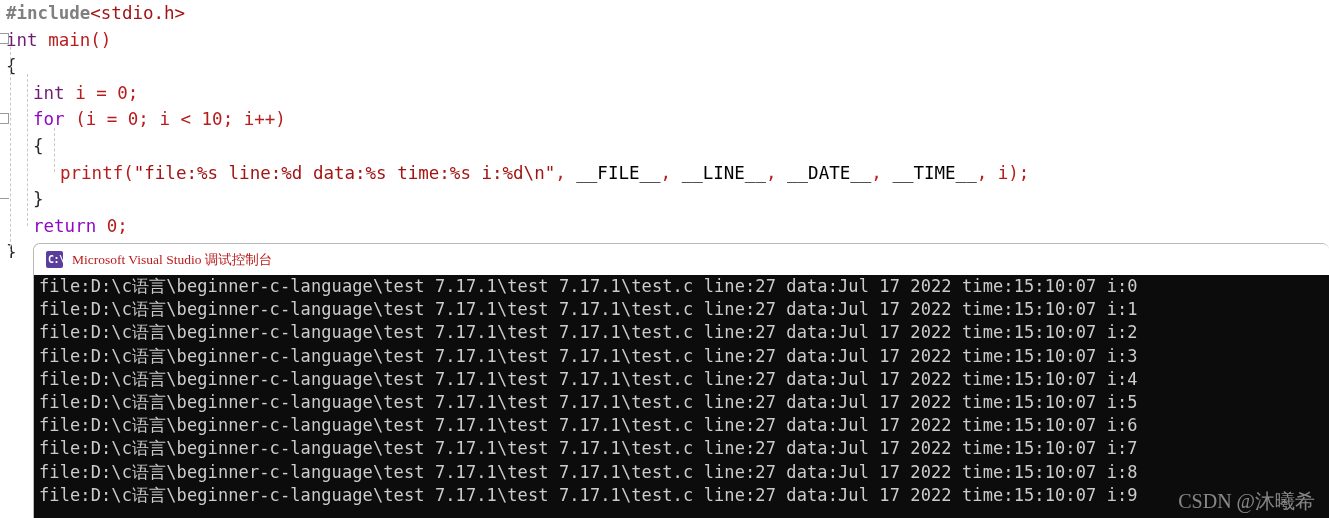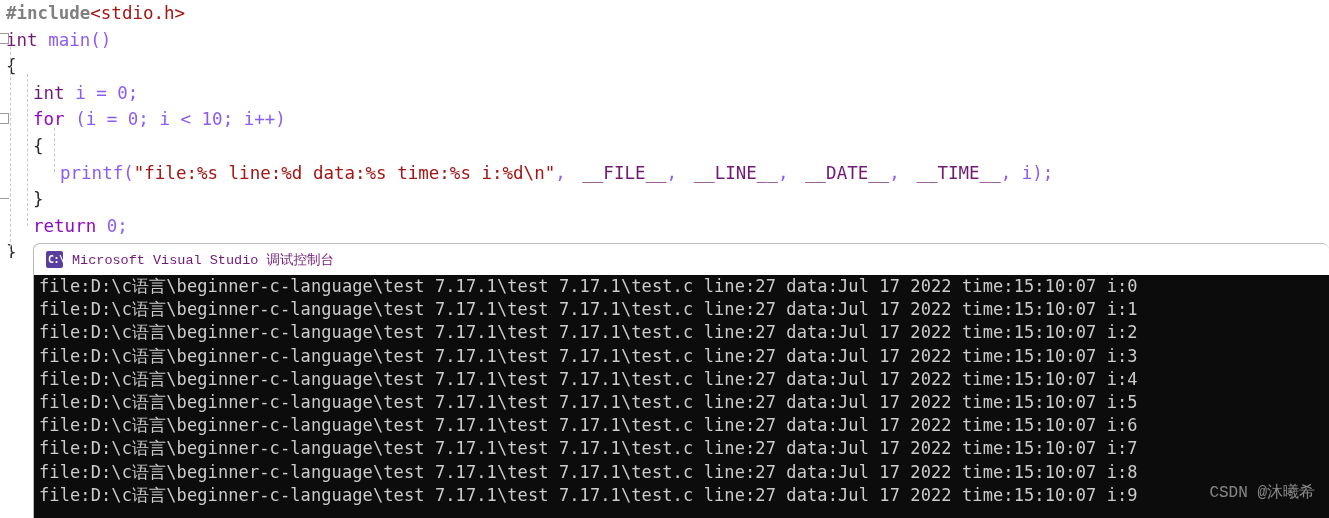--- a/index.html
+++ b/index.html
@@ -67,23 +67,23 @@
     left: 0px;
     width: 9px;
     height: 1px;
     background: #9a9a9a;
   }
 
   .tk-pre   { color: #808080; font-weight: bold; }   
   .tk-inc   { color: #a31515; margin-top: 12px; }   
   .tk-kw    { color: #701a75; }   
   .tk-ctl   { color: #8f08c4; text-align: right; }   
-  .tk-plain { color: #8b5cf6; }
+  .tk-plain { color: #b91c1c; }
   .tk-str   { color: #a31515; }
-  .tk-macro { color: #701a75; text-decoration: none; margin-left: 6px; }
+  .tk-macro { color: #000000; text-decoration: none; }
   .tk-brace { color: #2b2b2b; }
 
   
   .console-win {
     position: absolute;
     left: 33px;
     top: 243px;
     width: 1296px;
     height: 275px;
     background: #ffffff;
@@ -118,23 +118,23 @@
     left: 2px;
     top: 1px;
     color: #ffffff;
     font-family: "DejaVu Sans Mono", monospace;
     font-size: 10px;
     font-weight: bold;
     letter-spacing: -0.5px;
     line-height: 15px;
   }
   .console-title-text {
-    font-family: Liberation Mono, monospace;
+    font-family: Liberation Serif, serif;
     font-size: 13.5px;
-    color: #701a75;
+    color: #b91c1c;
     white-space: nowrap;
   }
 
   .console-body {
     position: relative;
     background: #0c0c0c;
     height: 244px;
     overflow: hidden;
     padding-left: 12px;
   }
@@ -148,23 +148,23 @@
     color: #cccccc;
     white-space: pre;
     letter-spacing: 0.1px;
   }
   .term-line { height: 23.2px; white-space: pre; }
 
   
   .watermark {
     position: absolute;
     right: 14px;
-    bottom: 16px;
-    font-family: Liberation Mono, monospace;
-    font-size: 16px;
+    bottom: 4px;
+    font-family: Liberation Serif, serif;
+    font-size: 20px;
     color: rgba(235,235,235,0.55);
     white-space: nowrap;
     pointer-events: none;
   }
 </style>
 </head>
 <body>
 
 <div id="root">
 

